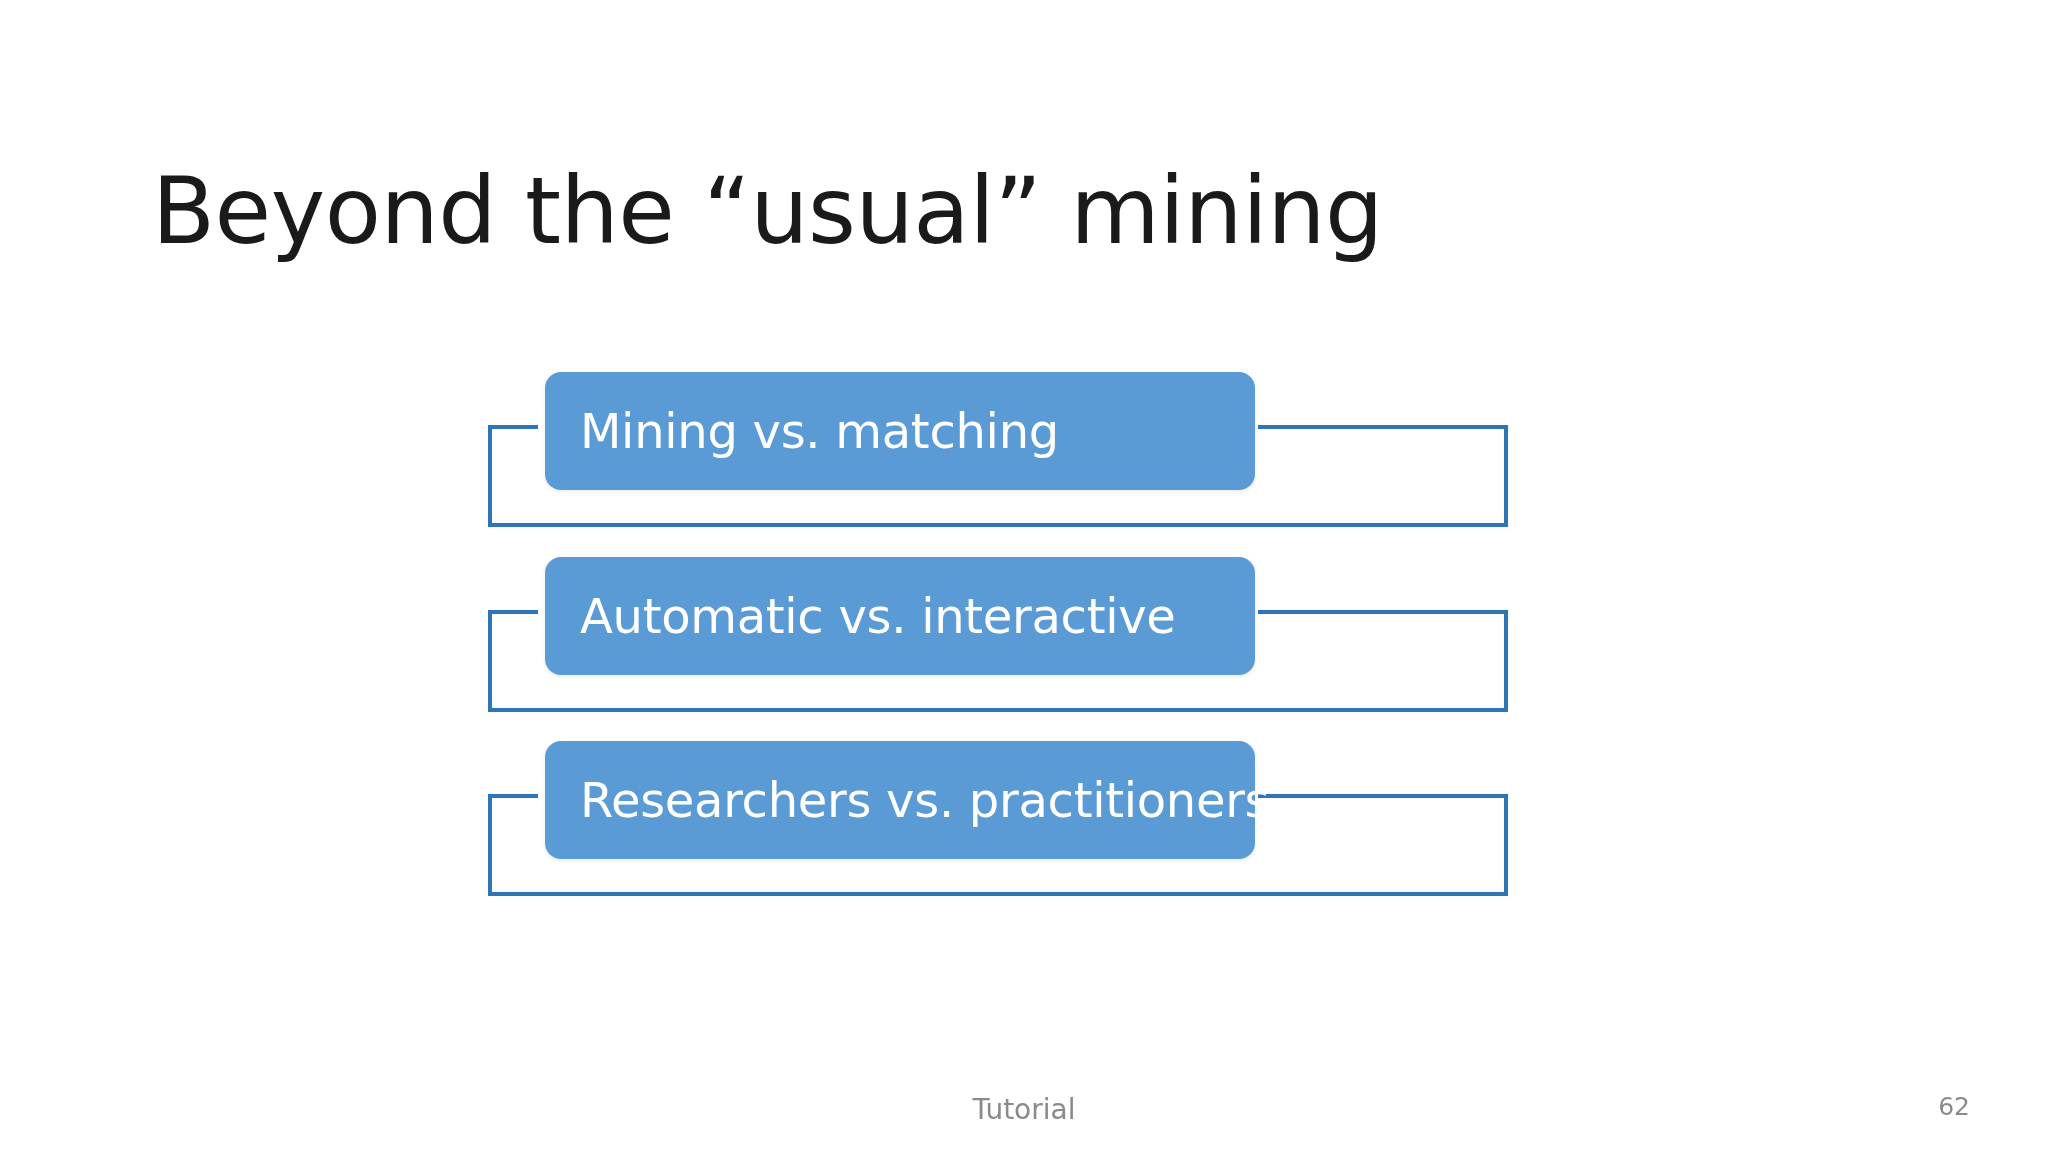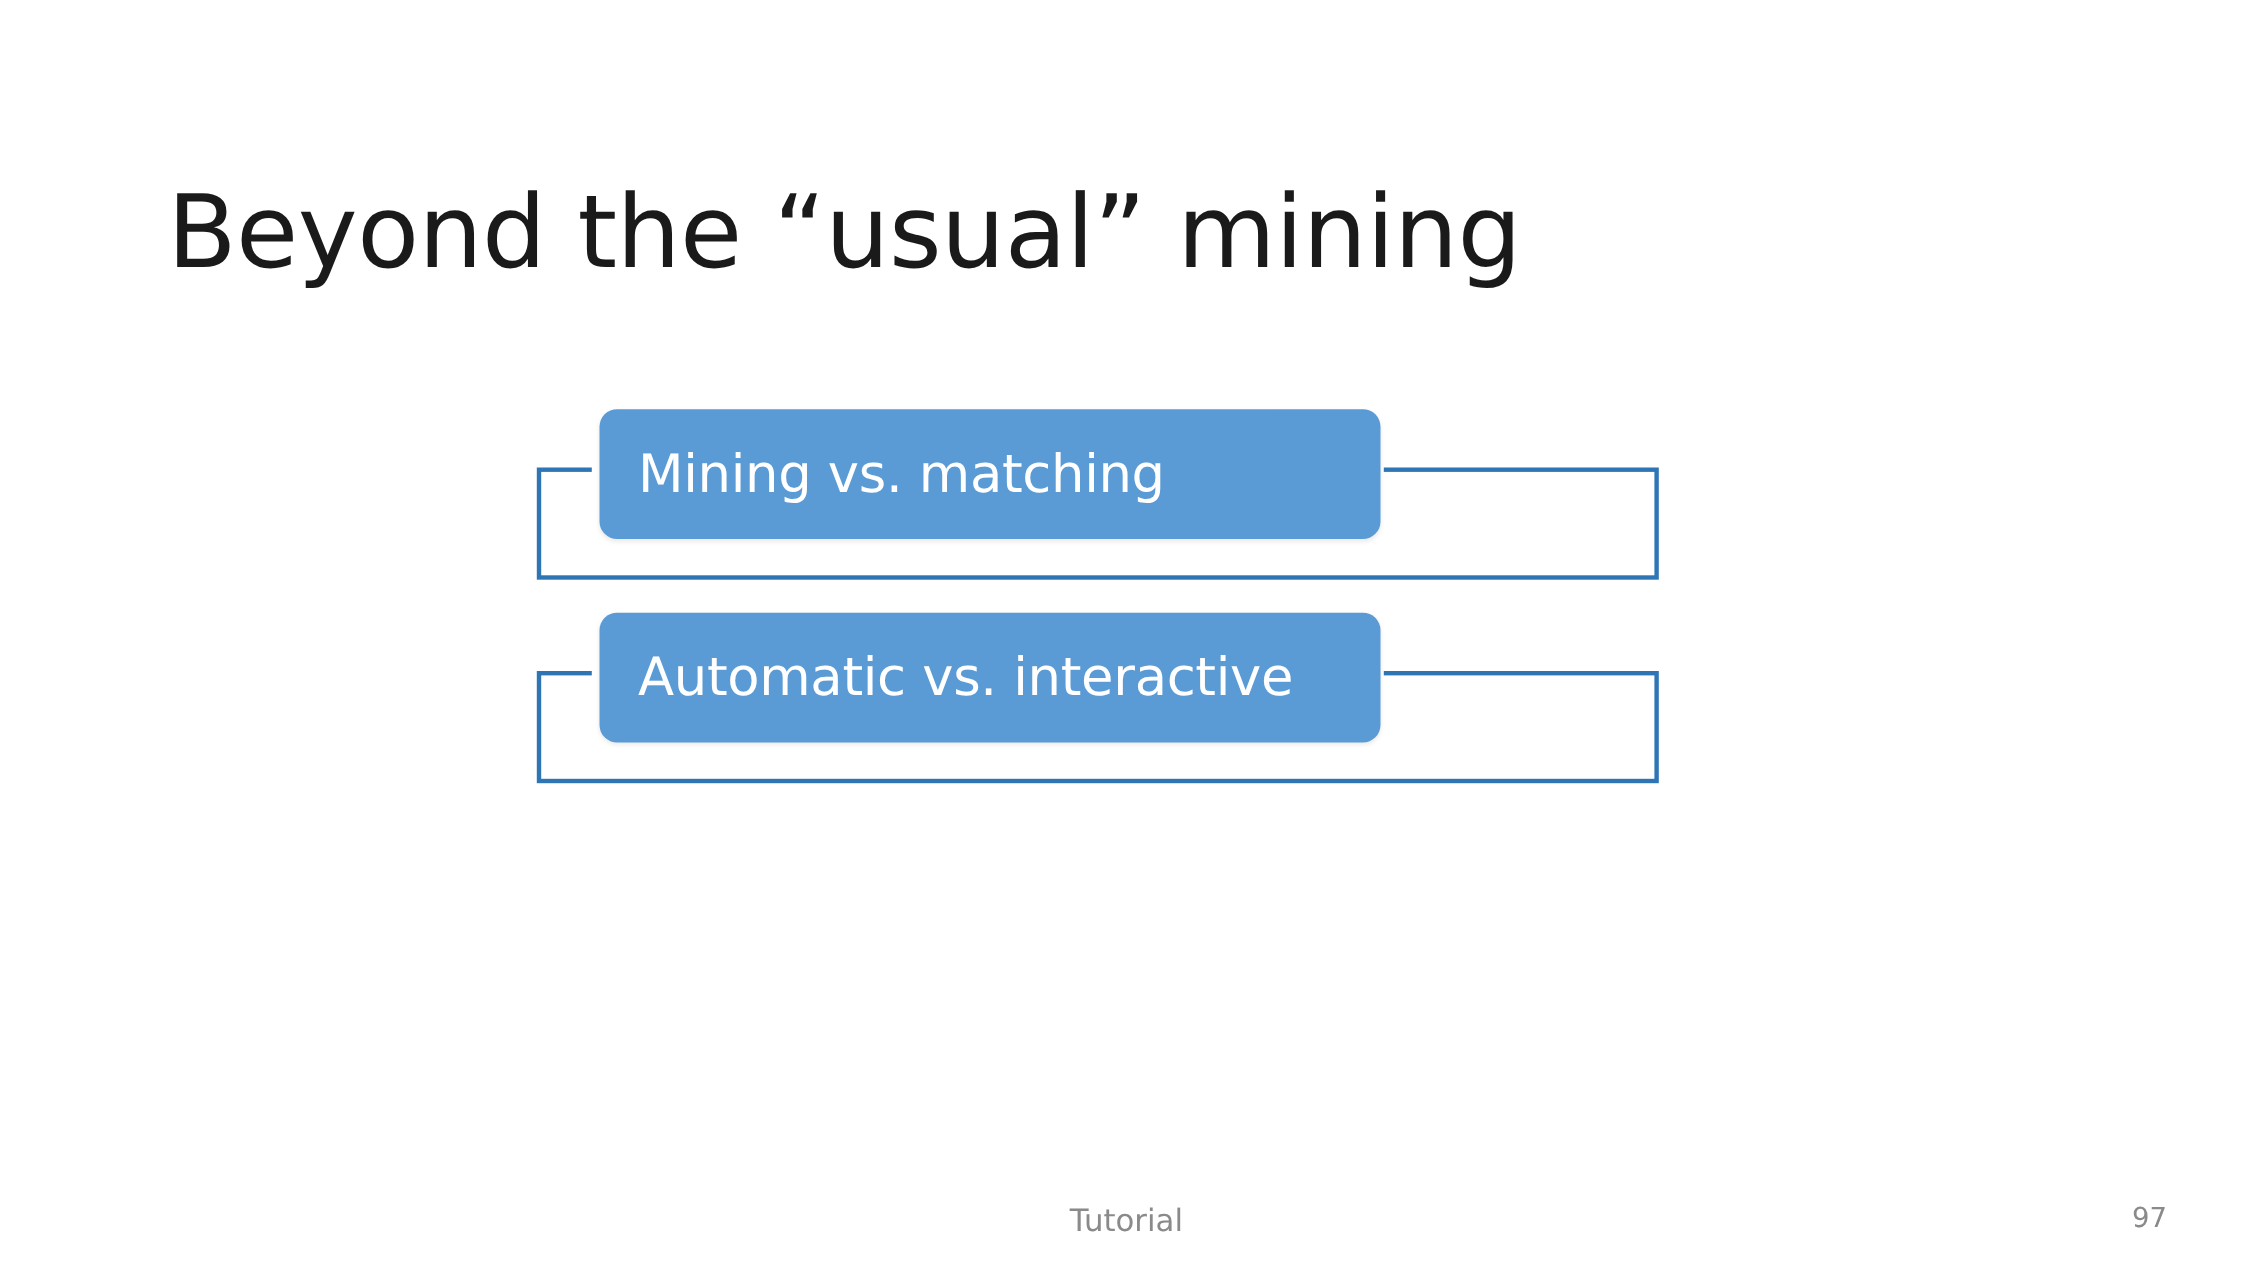--- a/index.html
+++ b/index.html
@@ -135,20 +135,27 @@
     </div>
 
     <div class="chevron-group g1">
       <div class="bracket"></div>
       <div class="bracket-notch"></div>
       <div class="pill">
         <span class="pill-label">Automatic vs. interactive</span>
       </div>
     </div>
 
+    <div class="chevron-group g2">
+      <div class="bracket"></div>
+      <div class="bracket-notch"></div>
+      <div class="pill">
+        <span class="pill-label">Researchers vs. practitioners</span>
+      </div>
+    </div>
 
   </div>
 
   <div id="footer-note">Tutorial</div>
 
-  <div id="page-number">97</div>
+  <div id="page-number">62</div>
 
 </div>
 
 </body></html>

